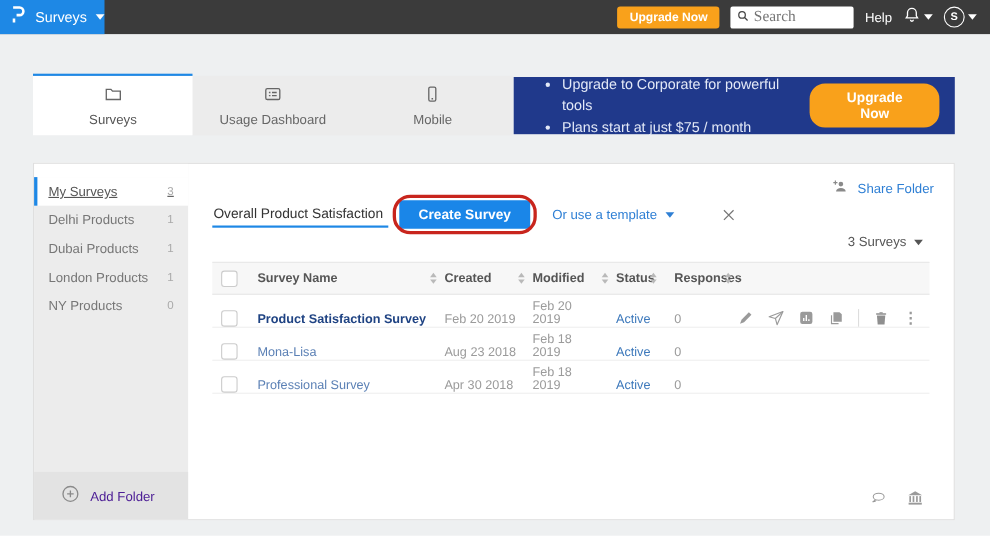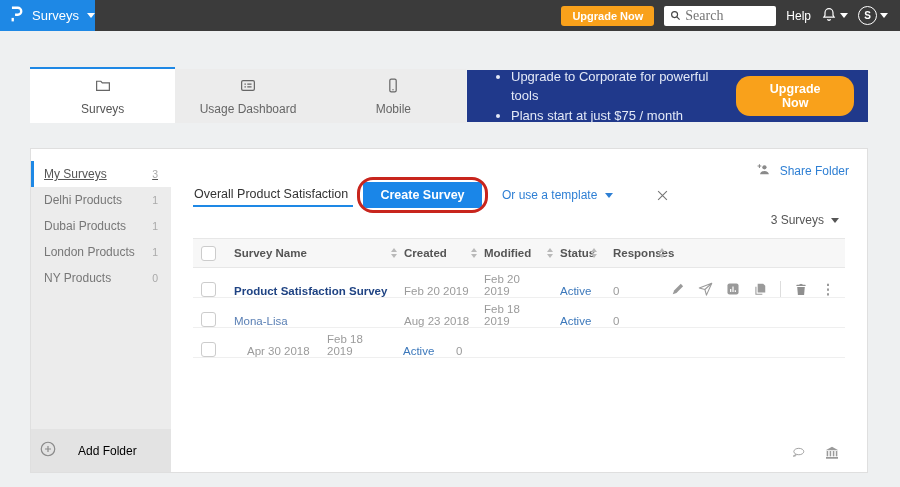--- a/index.html
+++ b/index.html
@@ -33,21 +33,21 @@
   .banner-text ul { padding-left:24px; font-size:13px; color:#e3e9f7; line-height:1.5; }
   .banner-btn { margin-left:auto; margin-right:14px; background:#f9a11b; color:#fff; font-weight:bold; font-size:12.5px; border:none; border-radius:14px; padding:6px 19px; cursor:pointer; }
 
   
   .card { position:absolute; left:30px; top:148px; width:838px; height:325px; background:#fff; border:1px solid #dfdfdf; display:flex; }
   .sidebar { width:140px; background:#ececec; position:relative; flex:none; }
   .sidebar-top { height:12px; background:#fff; }
   .side-item { height:26px; display:flex; align-items:center; justify-content:space-between; padding:0 13px; font-size:12px; color:#777; cursor:pointer; }
   .side-item .count { font-size:10.5px; color:#a9a9a9; }
   .side-item.active { background:#fff; border-left:3px solid #1e88e5; padding-left:10px; color:#555;text-decoration:underline; }
-  .add-folder { position:absolute; bottom:0; left:0; width:100%; height:43px; background:#e3e3e3; display:flex; align-items:center; gap:21px; padding-left:8px; color:#000000; font-size:12px; cursor:pointer; }
+  .add-folder { position:absolute; bottom:0; left:0; width:100%; height:43px; background:#e3e3e3; display:flex; align-items:center; gap:9px; padding-left:24px; color:#4c1d95; font-size:12px; cursor:pointer; }
 
   .main { flex:1; position:relative; }
   .share-folder { position:absolute; top:13px; right:18px; display:flex; align-items:center; gap:8px; font-size:12px; color:#2e7fd4; cursor:pointer; }
   .create-row { position:absolute; top:33px; left:22px; display:flex; align-items:center; }
   .name-input { width:160px; border:none; border-bottom:2px solid #1e88e5; font-size:12.5px; color:#333; padding:4px 1px; outline:none; font-family:"Liberation Sans",sans-serif; background:transparent; }
   .create-wrap { position:relative; margin-left:10px; }
   .create-btn { background:#1a86e8; color:#fff; font-weight:bold; font-size:12.5px; border:none; border-radius:3px; width:119px; height:26px; cursor:pointer; }
   .annotation { position:absolute; top:-5px; left:-6px; right:-6px; bottom:-5px; border:3px solid #c8251d; border-radius:16px; pointer-events:none; }
   .template-link { margin-left:20px; display:flex; align-items:center; gap:8px; color:#2e7fd4; font-size:12px; cursor:pointer; }
   .close-x { margin-left:42px; cursor:pointer; display:flex; align-items:center; }
@@ -334,20 +334,21 @@
         <span class="col-sort"></span>
         <span class="col-status"><span class="status-link">Active</span></span>
         <span class="col-sort"></span>
         <span class="col-resp resp-val">0</span>
       </div>
 
       <div class="trow">
         <span class="col-cb">
             <input type="checkbox" class="cb" style="">
           </span>
+        <span class="col-name"><span class="name-link">Professional Survey</span></span>
         <span class="col-sort"></span>
         <span class="col-created cell-date">Apr 30 2018</span>
         <span class="col-sort"></span>
         <span class="col-modified cell-date">Feb 18 2019</span>
         <span class="col-sort"></span>
         <span class="col-status"><span class="status-link">Active</span></span>
         <span class="col-sort"></span>
         <span class="col-resp resp-val">0</span>
       </div>
     </div>

